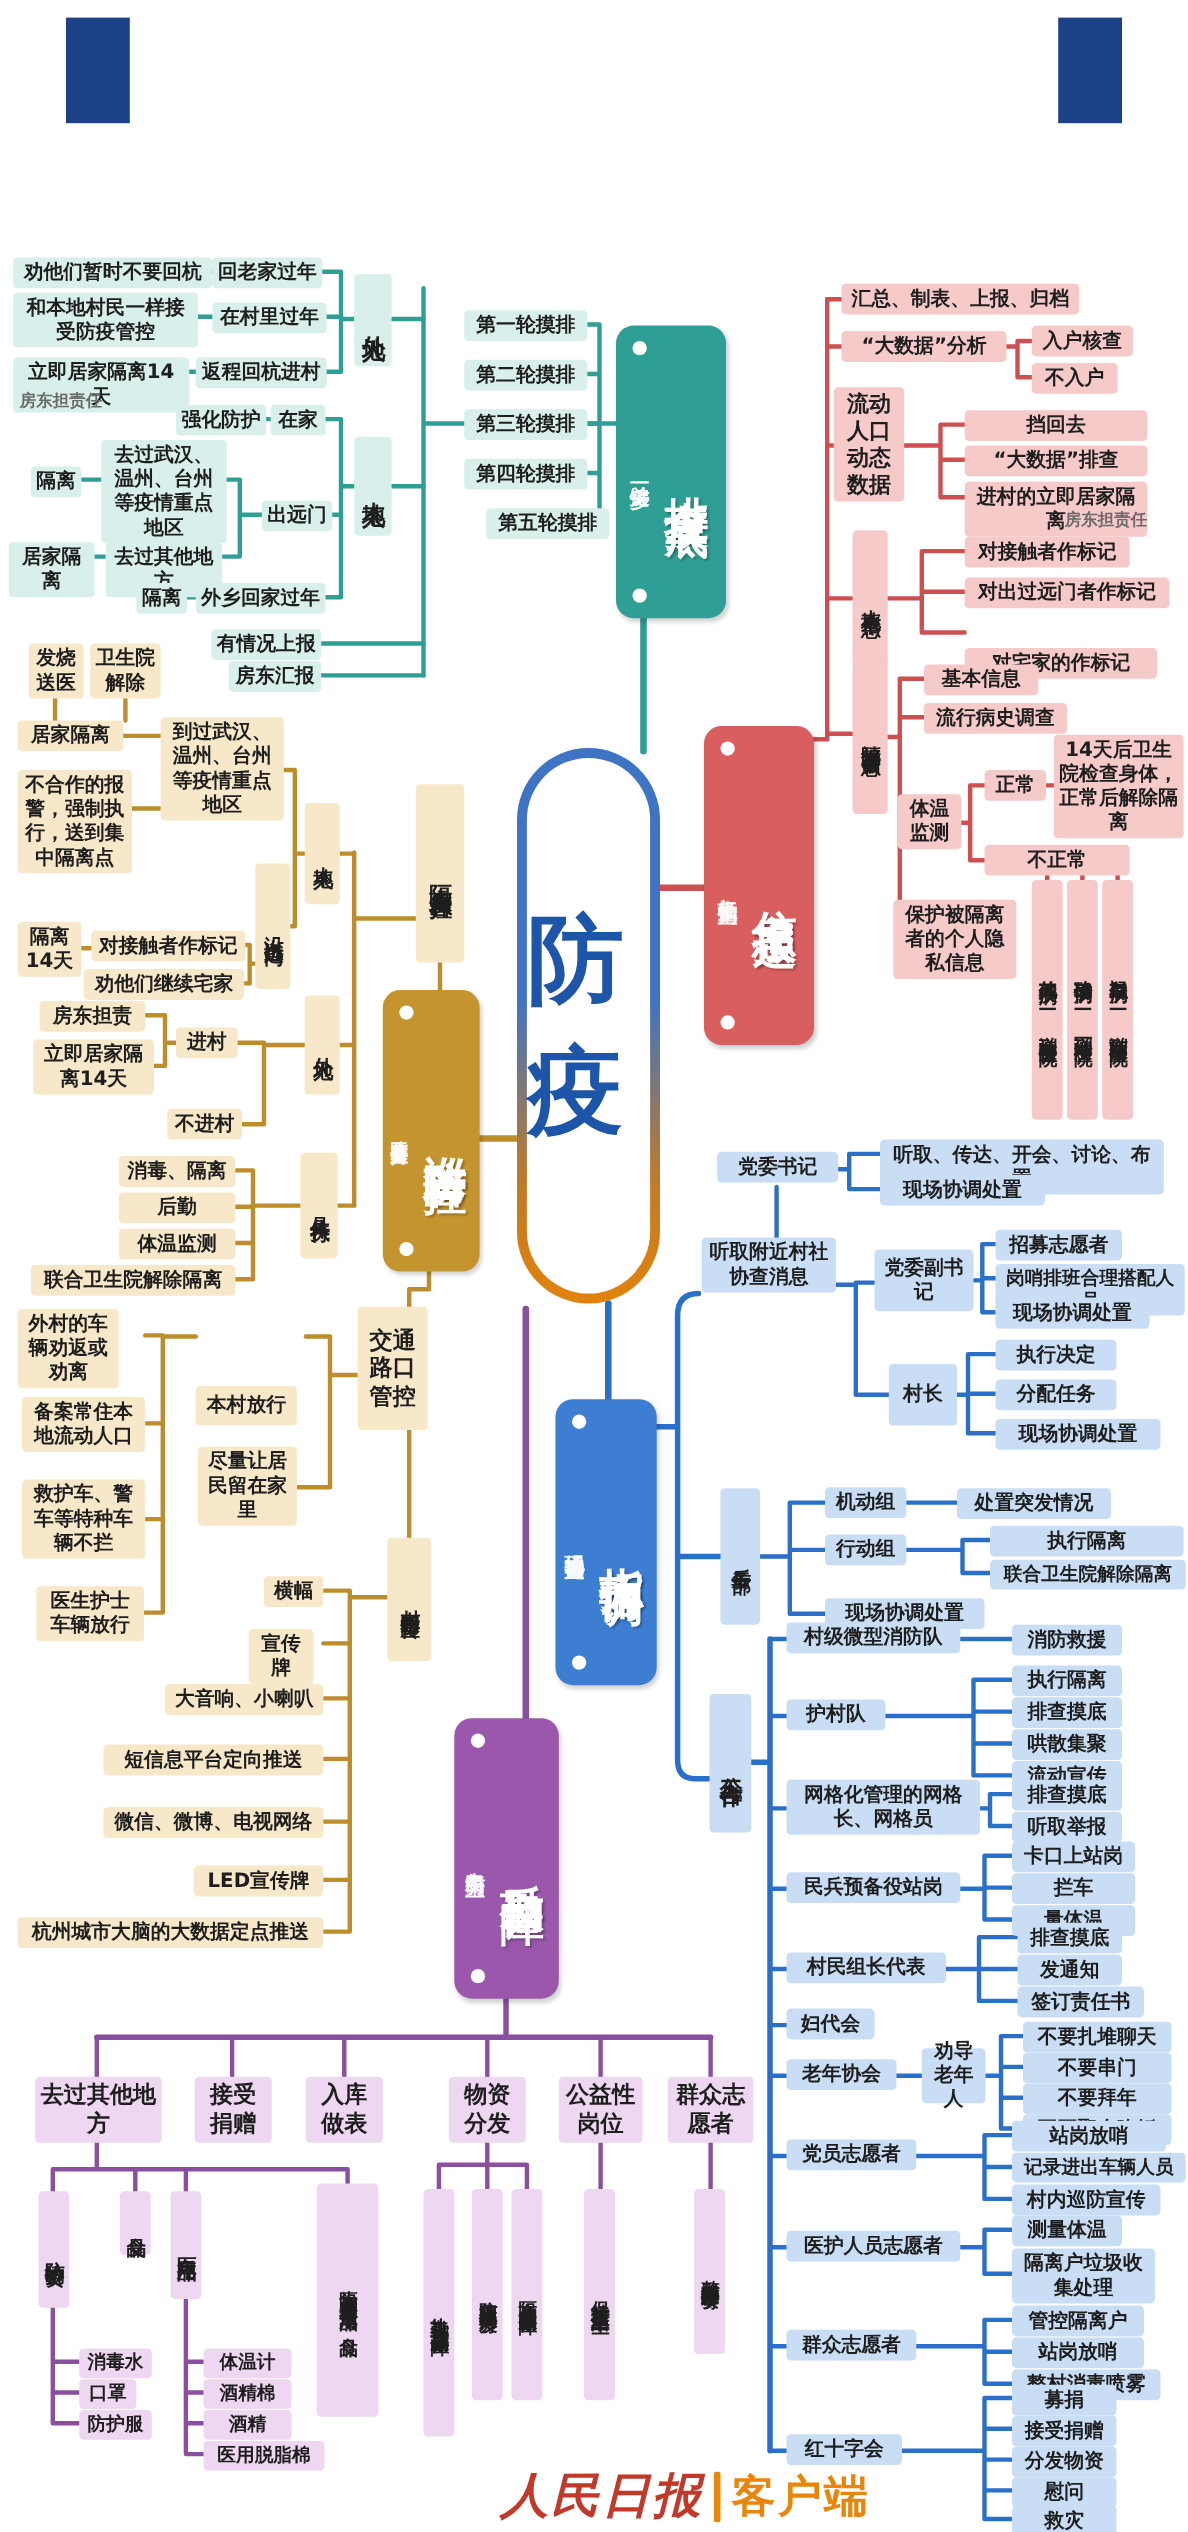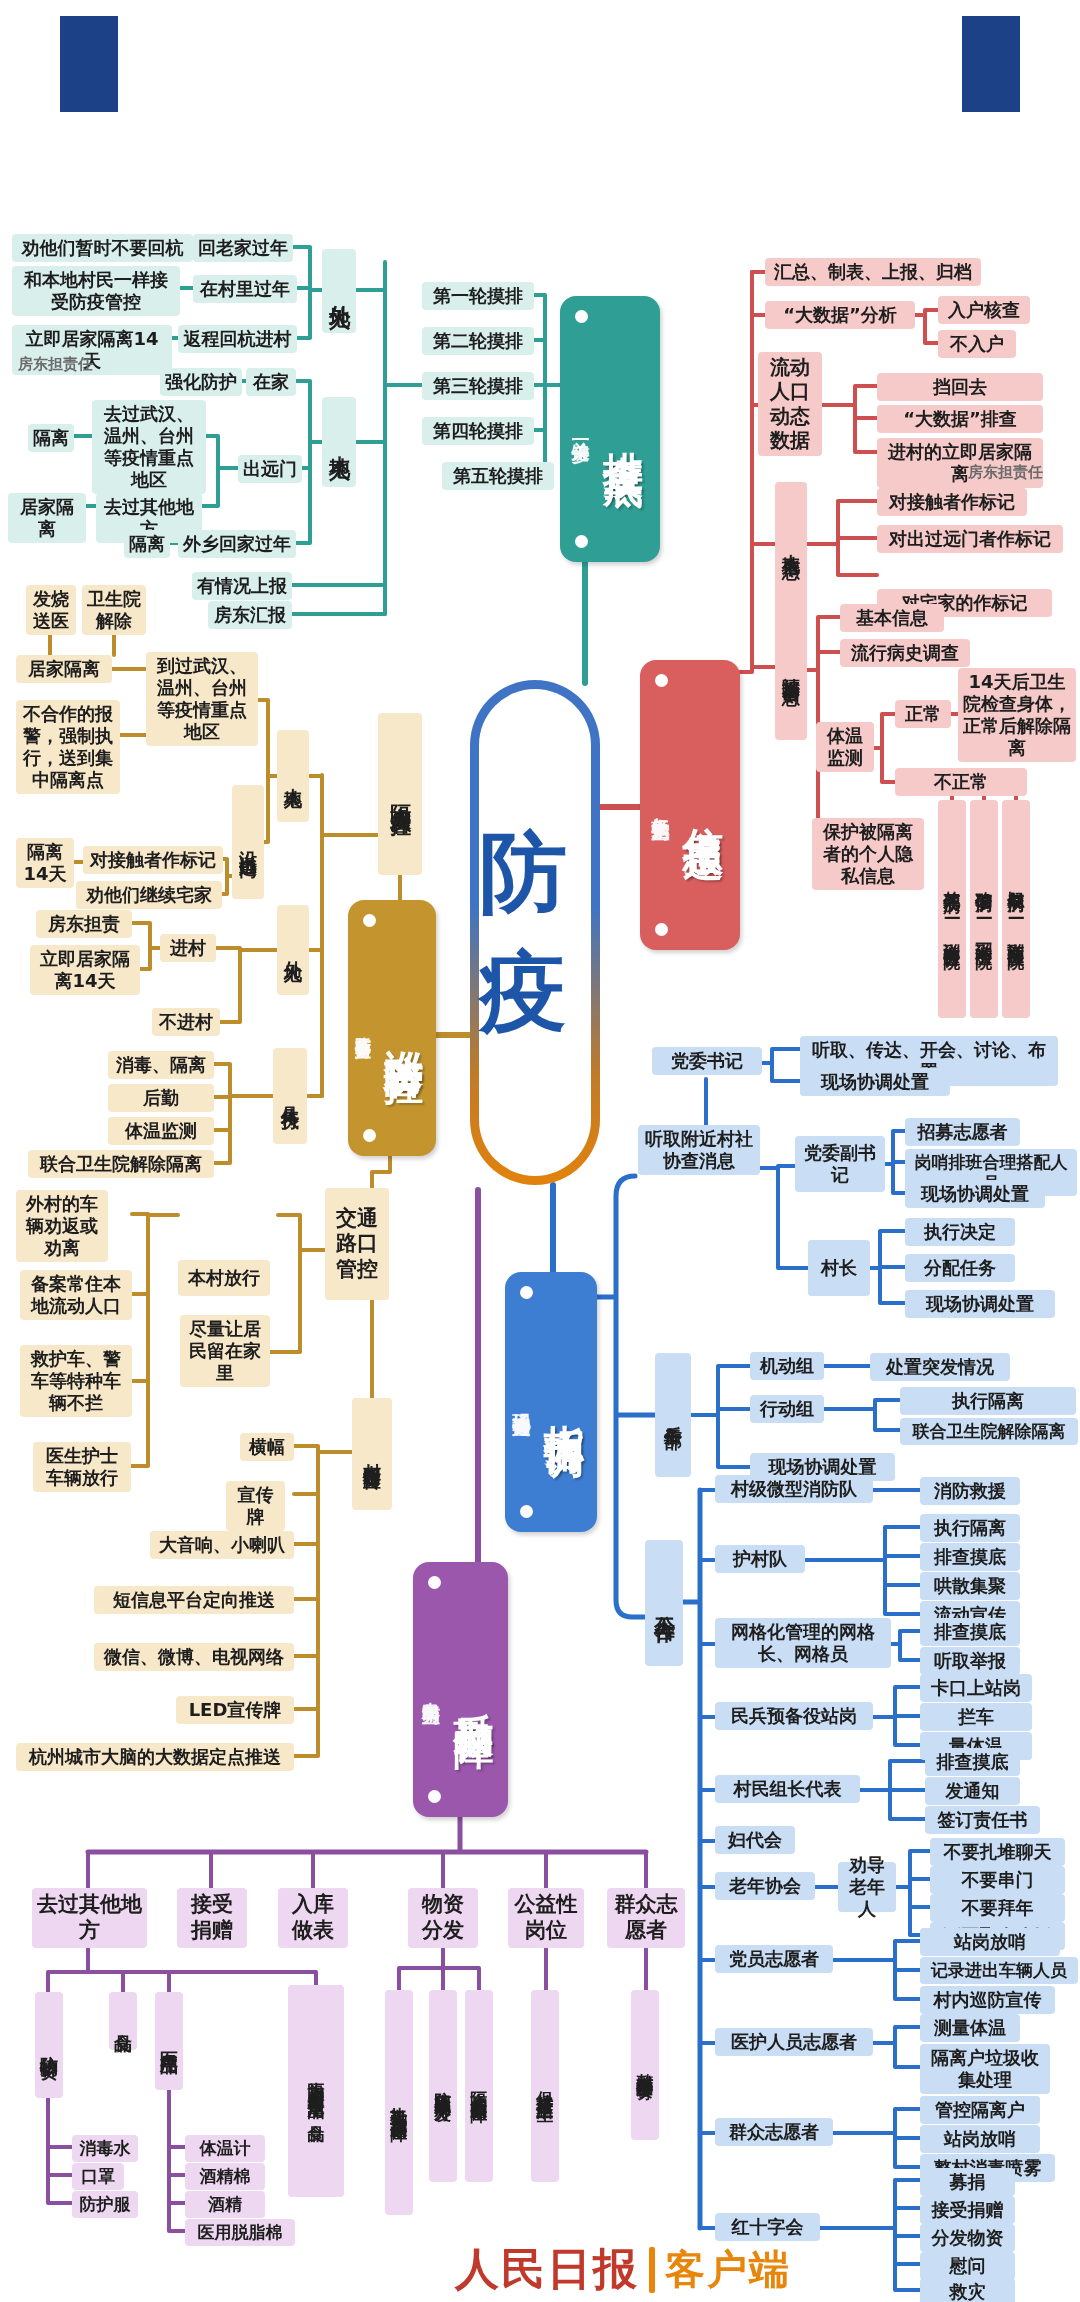--- a/index.html
+++ b/index.html
@@ -46,21 +46,21 @@
   .notch-r{left:994px;border-right:26px solid #fff;}
   .banner{position:absolute;z-index:2;left:88px;top:6px;width:904px;height:124px;
       background:linear-gradient(180deg,#3a69bd,#27549f);border-radius:6px;
       display:flex;flex-direction:column;align-items:center;justify-content:center;}
   .banner .t1{font-size:55px;font-weight:bold;color:#fff;letter-spacing:5px;
       text-shadow:3px 3px 3px rgba(0,0,0,.35);line-height:1.05;}
   .banner .t2{font-size:29px;font-weight:bold;color:#f3edba;letter-spacing:2px;margin-top:6px;}
   
   .footer{position:absolute;z-index:2;left:455px;top:2240px;display:flex;align-items:center;gap:10px;}
   .f-paper{font-family:"DejaVu Serif",serif;font-size:44px;font-weight:bold;color:#c0392b;
-      letter-spacing:2px;}
+      font-style:italic;letter-spacing:2px;}
   .f-div{width:6px;height:46px;background:#e8860c;border-radius:2px;}
   .f-client{font-size:40px;font-weight:bold;color:#e8860c;letter-spacing:2px;}
 </style>
 </head>
 <body>
 
 <div class="stage">
 
 <svg class="wires" width="1080" height="2302" viewBox="0 0 1080 2302" fill="none" stroke-linecap="round" stroke-linejoin="round">
   <g stroke="#2f9e95" stroke-width="4">

